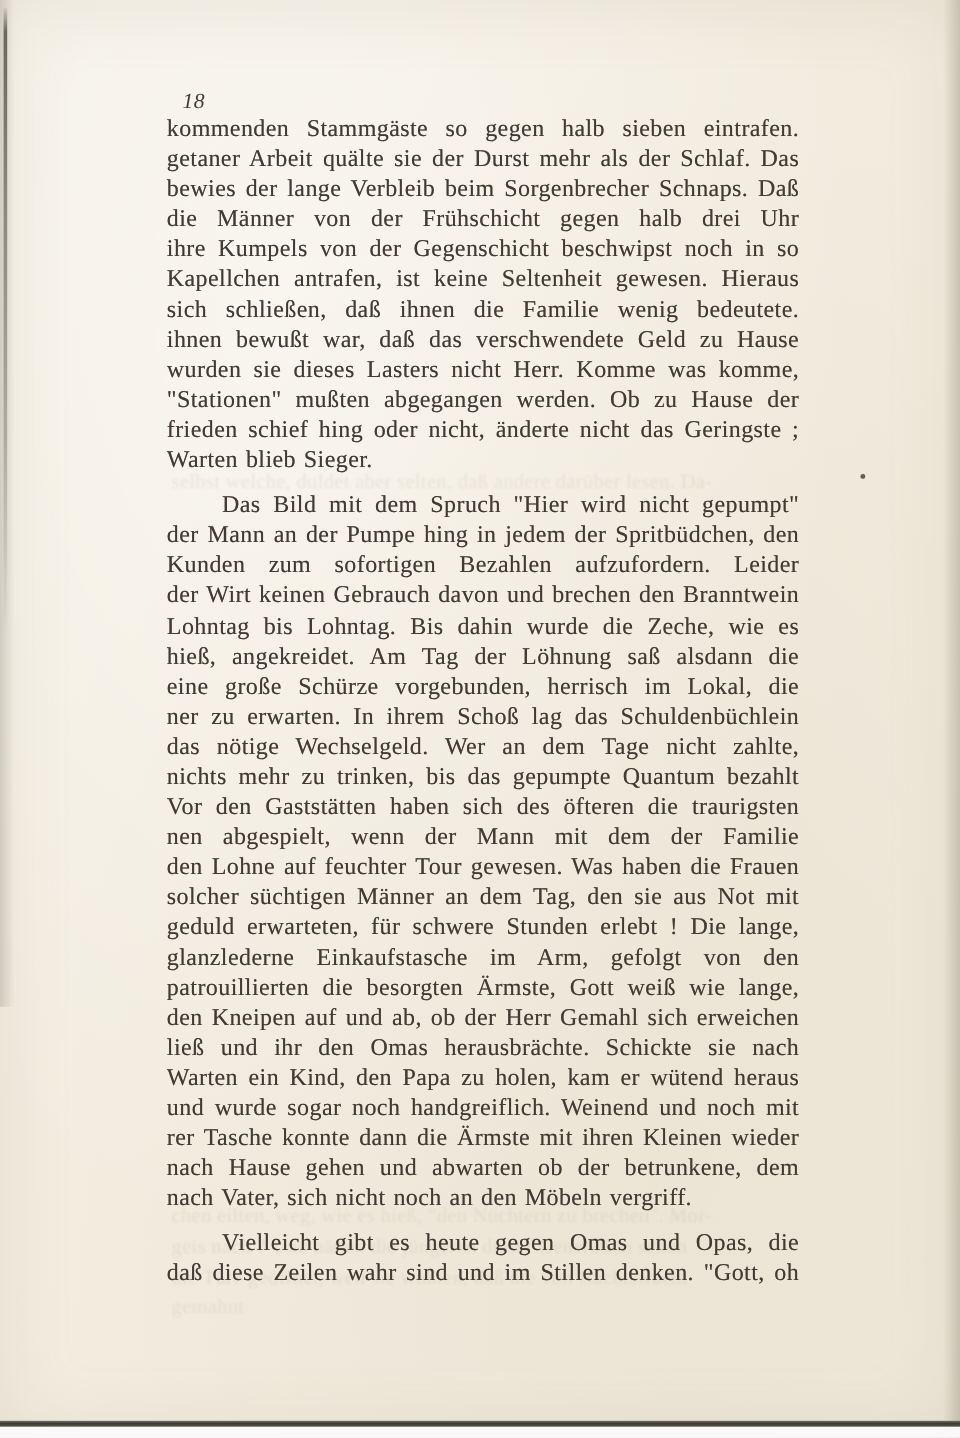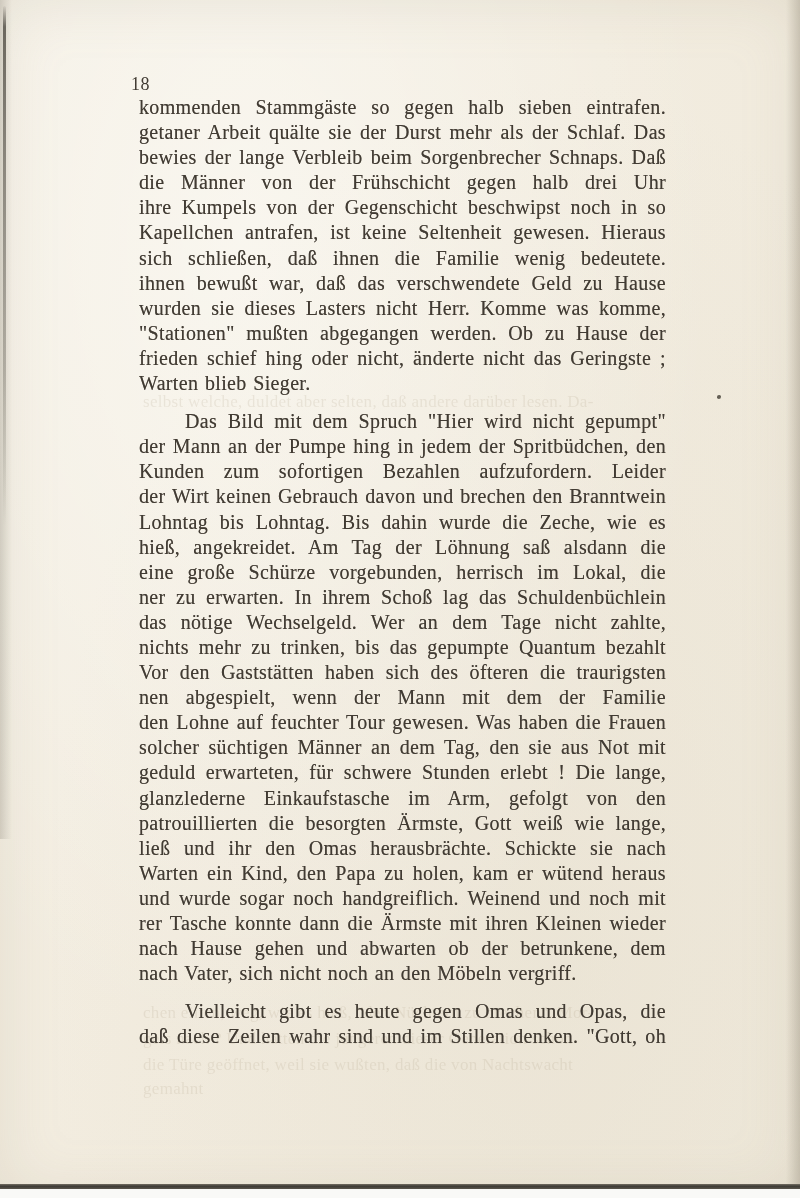--- a/index.html
+++ b/index.html
@@ -13,24 +13,25 @@
     position: relative;
     width: 800px; height: 1198px;
     background:
       radial-gradient(ellipse at 30% 20%, rgba(255,255,252,0.5), rgba(255,255,252,0) 60%),
       radial-gradient(ellipse at 70% 80%, rgba(226,218,200,0.35), rgba(226,218,200,0) 65%),
       linear-gradient(115deg, #f4efe4 0%, #f2ecdf 45%, #efe9db 100%);
     box-shadow: inset 0 0 60px rgba(160,148,124,0.18);
   }
   .page-number {
     position: absolute;
-    left: 131px; top: 74px;
+    left: 152px; top: 74px;
     font-size: 18px;
     color: #413b33;
     letter-spacing: 0.5px;
+    font-style: italic;
   }
   .text-block {
     position: absolute;
     left: 139px; top: 95px;
     width: 527px;
     color: #413b33;
     font-size: 20px;
     letter-spacing: 0.35px;
     word-spacing: 1.2px;
     text-shadow: 0 0 0.5px rgba(64,55,45,0.55);
@@ -138,20 +139,21 @@
         <div class="line">ner zu erwarten. In ihrem Schoß lag das Schuldenbüchlein und</div>
         <div class="line">das nötige Wechselgeld. Wer an dem Tage nicht zahlte, bekam</div>
         <div class="line">nichts mehr zu trinken, bis das gepumpte Quantum bezahlt war.</div>
         <div class="line">Vor den Gaststätten haben sich des öfteren die traurigsten Sze-</div>
         <div class="line">nen abgespielt, wenn der Mann mit dem der Familie zustehen-</div>
         <div class="line">den Lohne auf feuchter Tour gewesen. Was haben die Frauen</div>
         <div class="line">solcher süchtigen Männer an dem Tag, den sie aus Not mit Un-</div>
         <div class="line">geduld erwarteten, für schwere Stunden erlebt ! Die lange,</div>
         <div class="line">glanzlederne Einkaufstasche im Arm, gefolgt von den Kindern,</div>
         <div class="line">patrouillierten die besorgten Ärmste, Gott weiß wie lange, vor</div>
+        <div class="line">den Kneipen auf und ab, ob der Herr Gemahl sich erweichen</div>
         <div class="line">ließ und ihr den Omas herausbrächte. Schickte sie nach langem</div>
         <div class="line">Warten ein Kind, den Papa zu holen, kam er wütend heraus</div>
         <div class="line">und wurde sogar noch handgreiflich. Weinend und noch mit lee-</div>
         <div class="line">rer Tasche konnte dann die Ärmste mit ihren Kleinen wieder</div>
         <div class="line">nach Hause gehen und abwarten ob der betrunkene, dem Namen</div>
         <div class="line last-left">nach Vater, sich nicht noch an den Möbeln vergriff.</div>
       </div>
       <div class="paragraph">
         <div class="line indent">Vielleicht gibt es heute gegen Omas und Opas, die wissen,</div>
         <div class="line">daß diese Zeilen wahr sind und im Stillen denken. "Gott, oh</div>

